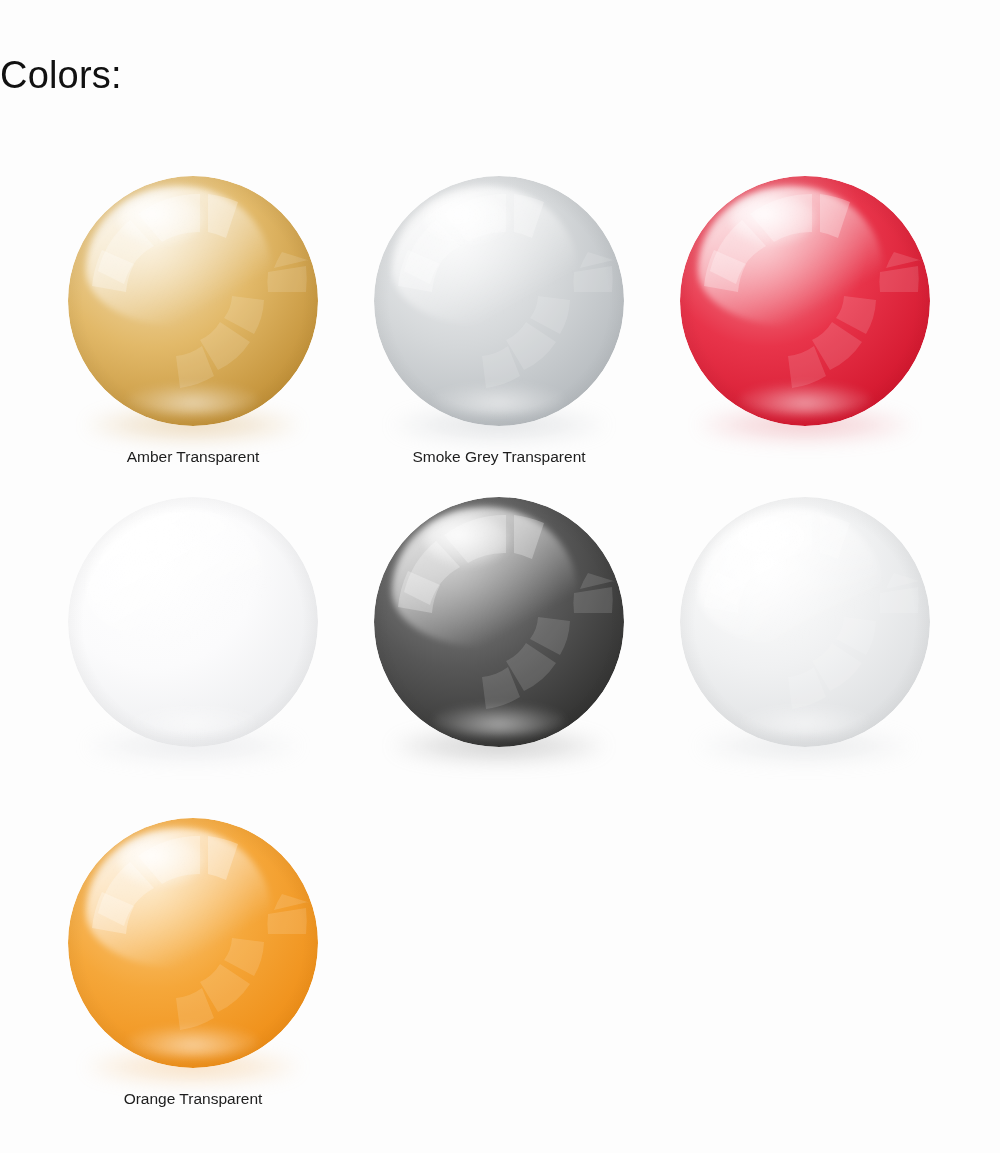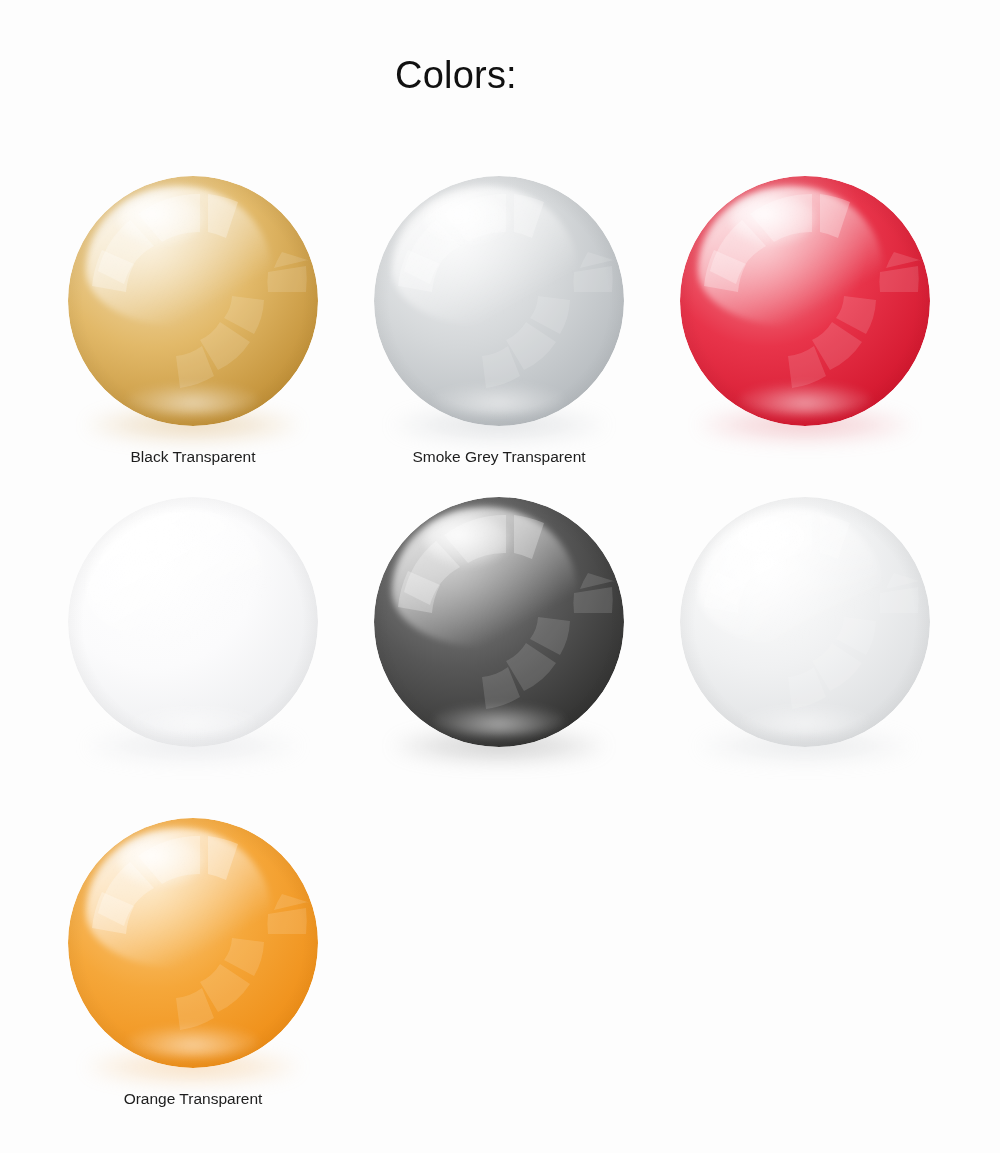--- a/index.html
+++ b/index.html
@@ -20,21 +20,20 @@
     width: 1000px;
     height: 1153px;
   }
 
   
   .title {
     position: absolute;
     top: 52px;
     left: 0;
     width: 912px;
-    text-align: center;
     font-size: 38px;
     font-weight: 300;
     letter-spacing: 0.2px;
     color: #111111;
     line-height: 46px;
   }
 
   
   .grid {
     position: absolute;
@@ -193,21 +192,21 @@
                   <path d="M146,200 A86,86 0 0 1 112,212 L108,180 A52,52 0 0 0 134,170 Z" fill="rgba(255,255,255,0.16)"></path>
                 </g>
               </g>
             </svg>
             <div class="sheen"></div>
             <div class="hotspot"></div>
             <div class="bounce"></div>
             <div class="rim" style="background: radial-gradient(circle, rgba(0, 0, 0, 0) 62%, rgba(0, 0, 0, 0.1) 88%, rgba(0, 0, 0, 0.22) 100%);"></div>
           </div>
         </div>
-        <div class="label">Black Transparent</div>
+        <div class="label">Amber Transparent</div>
       </div>
       <div class="cell">
         <div class="sphere-wrap">
           <div class="shadow" style="background: radial-gradient(rgb(194, 198, 202) 0%, rgba(194, 198, 202, 0.533) 45%, rgba(255, 255, 255, 0) 78%);"></div>
           <div class="sphere">
             <div class="body" style="background: radial-gradient(circle at 34% 27%, rgb(242, 243, 244) 0%, rgb(212, 215, 217) 42%, rgb(180, 185, 189) 82%, rgb(155, 161, 166) 100%);"></div>
             <svg class="reflect" viewBox="0 0 250 250">
               <defs>
                 <clipPath id="clip1">
                   <circle cx="125" cy="125" r="124"></circle>

